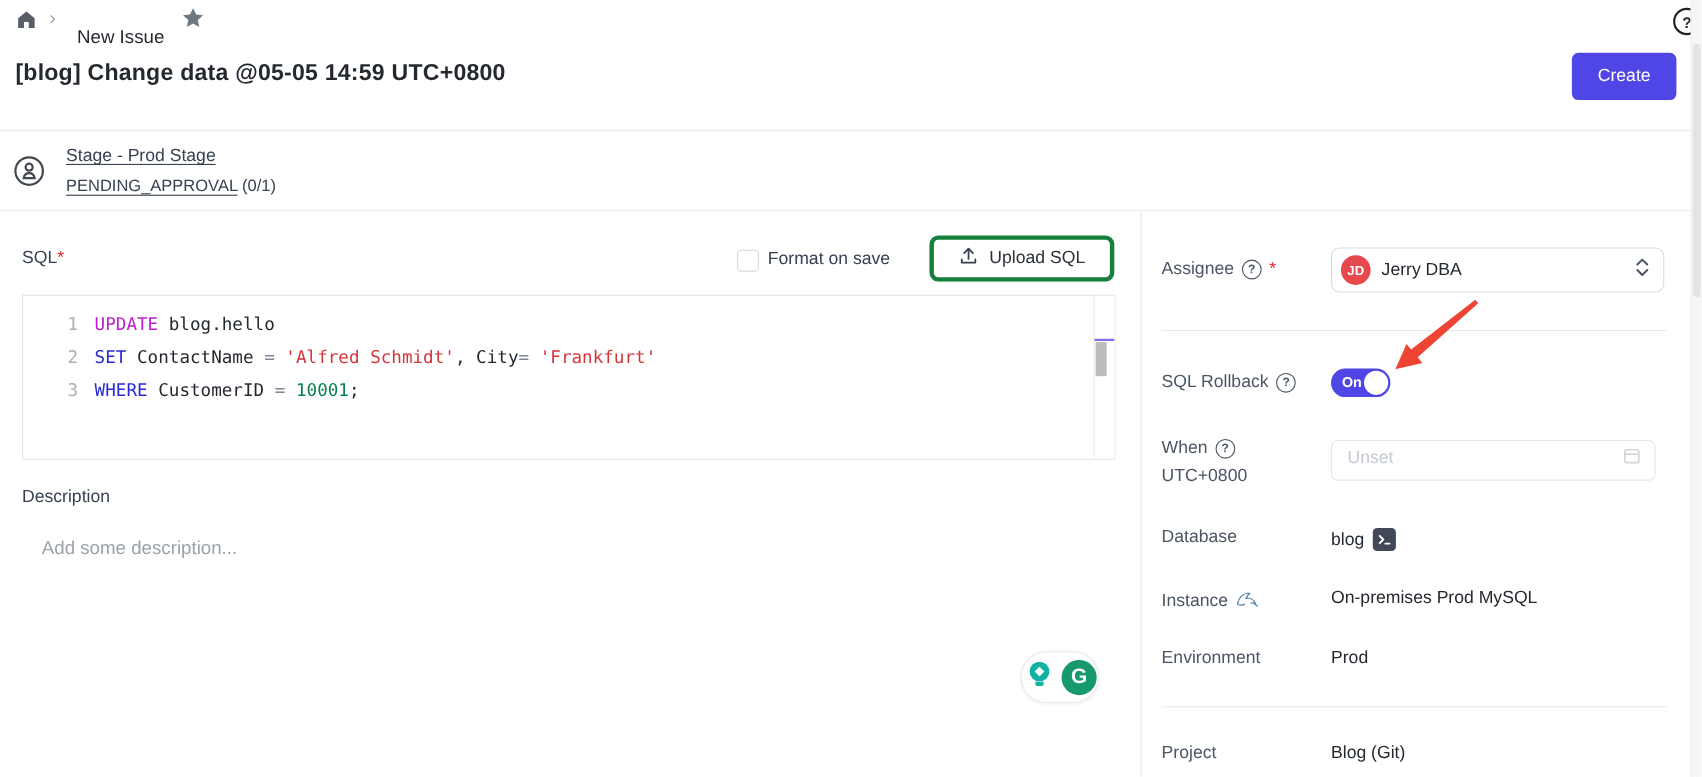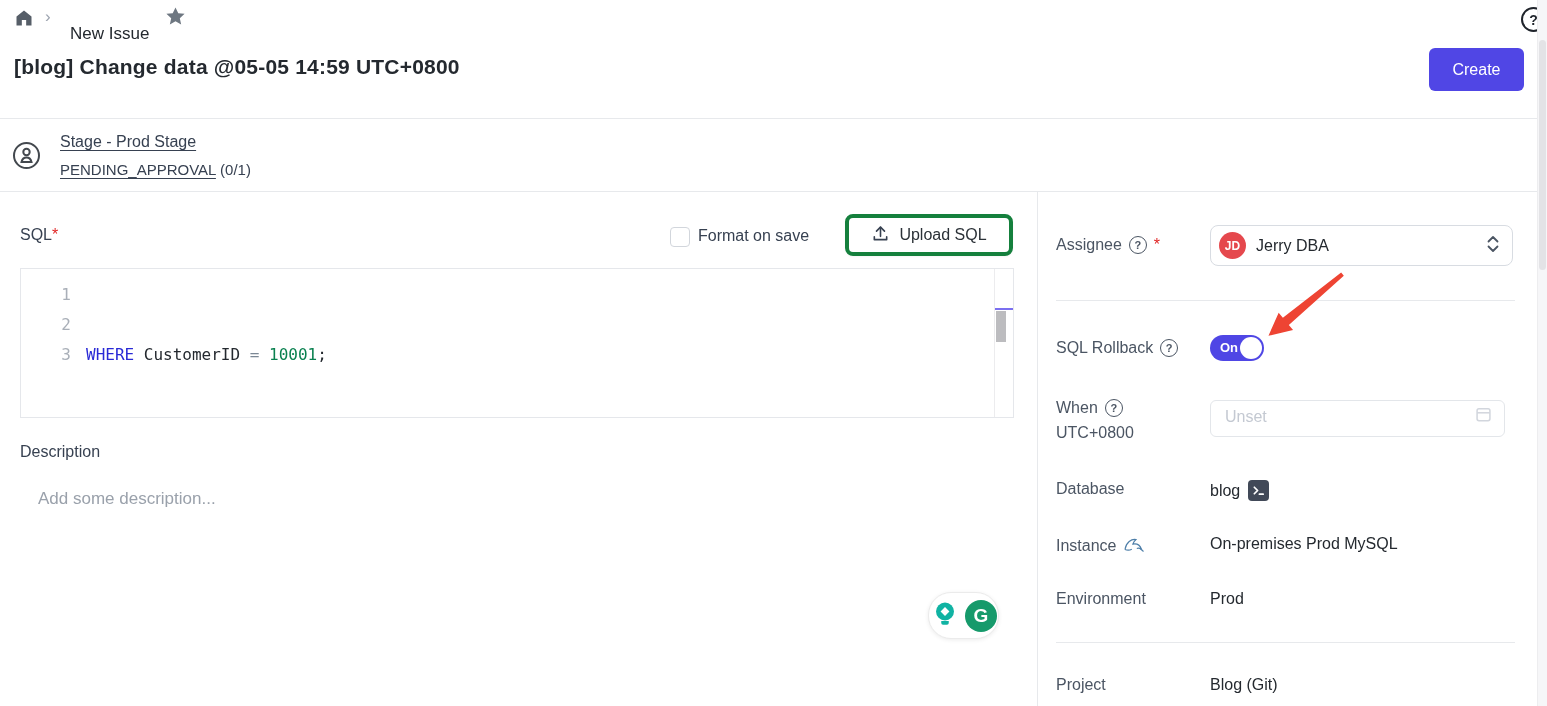--- a/index.html
+++ b/index.html
@@ -123,22 +123,22 @@
       <path d="M10 13V3.5"></path>
         <path d="M5.8 7.5 10 3.3l4.2 4.2"></path>
         <path d="M3.5 13.5v3h13v-3"></path>
     </svg>
   </span>
   <span>Upload SQL</span>
 </button>
 
 <div class="abs editor" style="left:20px;top:268px;">
   <div>
-      <div class="code-row"><span class="gutter">1</span></div>
-      <div class="code-row"><span class="gutter">2</span></div>
+      <div class="code-row"><span class="gutter">1</span><span class="code"><span class="tk-kw1">UPDATE</span><span class="tk-pl"> blog.hello</span></span></div>
+      <div class="code-row"><span class="gutter">2</span><span class="code"><span class="tk-kw2">SET</span><span class="tk-pl"> ContactName </span><span class="tk-op">=</span><span class="tk-pl"> </span><span class="tk-str">'Alfred Schmidt'</span><span class="tk-pl">, City</span><span class="tk-op">=</span><span class="tk-pl"> </span><span class="tk-str">'Frankfurt'</span></span></div>
       <div class="code-row"><span class="gutter">3</span><span class="code"><span class="tk-kw2">WHERE</span><span class="tk-pl"> CustomerID </span><span class="tk-op">=</span><span class="tk-pl"> </span><span class="tk-num">10001</span><span class="tk-pl">;</span></span></div>
     </div>
   <div class="ed-scrollcol">
     <div class="ed-cursorline"></div>
     <div class="ed-thumb"></div>
   </div>
 </div>
 
 <div class="abs desc-label" style="left:20px;top:443px;">Description</div>
 <div class="abs desc-ph" style="left:38px;top:489px;">Add some description...</div>

